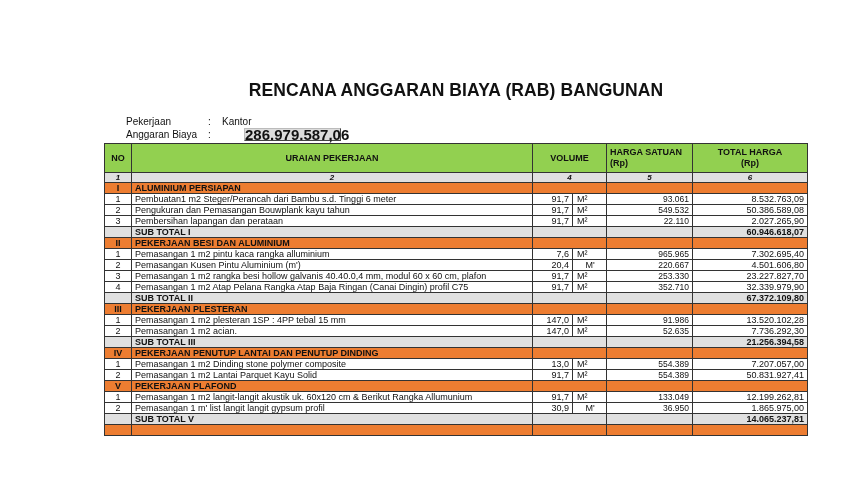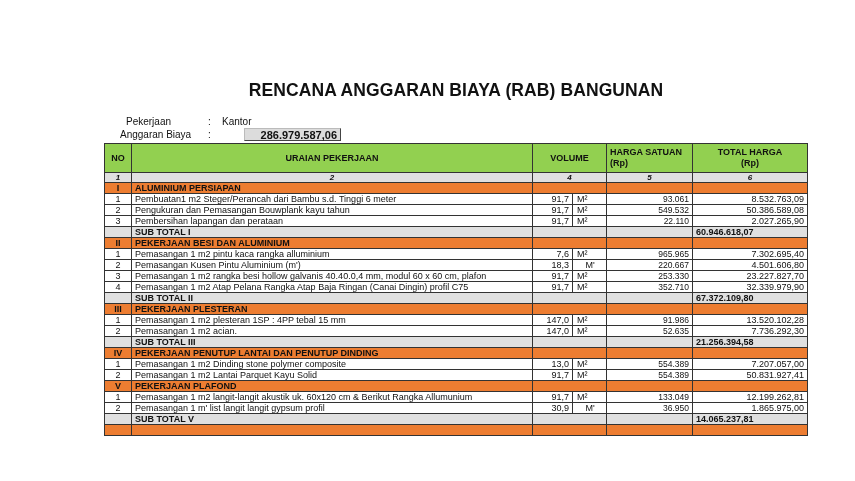--- a/index.html
+++ b/index.html
@@ -1,47 +1,47 @@
 <!DOCTYPE html>
 <html><head>
 <meta charset="utf-8">
 <style>
   html, body { margin:0; padding:0; background:#ffffff; }
   body { width:855px; height:481px; overflow:hidden; position:relative; font-family:"Liberation Sans", sans-serif; color:#111; }
   .title { position:absolute; left:0; width:912px; top:80px; text-align:center; font-size:17.5px; font-weight:bold; letter-spacing:0.1px; }
   .meta { position:absolute; font-size:10px; }
   .meta .lbl { position:absolute; white-space:nowrap; }
-  .budget-box { position:absolute; left:244px; top:128px; width:97px; height:13px; background:#dcdcdc; border:1px solid #444; border-top-color:#bbb; border-left-color:#bbb; font-weight:bold; font-size:11px; text-align:right; box-sizing:border-box; padding-right:3px; line-height:12px; }
+  .budget-box { position:absolute; left:244px; top:128px; width:97px; height:13px; background:#dcdcdc; border:1px solid #444; border-top-color:#bbb; border-left-color:#bbb; font-weight:bold; font-size:15px; text-align:right; box-sizing:border-box; padding-right:3px; line-height:12px; }
   table.rab { position:absolute; left:104px; top:143px; border-collapse:collapse; table-layout:fixed; font-size:9px; }
   table.rab td { border:1px solid #333; padding:0 3px; height:10px; line-height:10px; overflow:hidden; white-space:nowrap; }
   tr.hdr td { background:#92d050; font-weight:bold; height:28px; text-align:center; line-height:11px; }
   tr.hdr td.harga { text-align:left; }
   tr.idx td { background:#e0e0e0; font-style:italic; font-weight:bold; text-align:center; font-size:8px; height:9px; line-height:9px; }
   tr.sec td { background:#ed7d31; font-weight:bold; height:10px; }
   tr.sec td.no { text-align:center; }
   tr.item td { background:#fff; }
   tr.item td.no { text-align:center; }
   tr.item td.vol { text-align:right; border-right:1px solid #333; }
   tr.item td.unit { text-align:left; padding-left:4px; }
   tr.item td.unit.mp { text-align:center; }
   tr.item td.price { text-align:right; font-size:8.5px; }
   tr.item td.total { text-align:right; }
   tr.sub td { background:#e0e0e0; font-weight:bold; }
-  tr.sub td.total { text-align:left; }
+  tr.sub td.total { text-align:right; }
 </style>
 </head>
 <body>
 
 <div class="title">RENCANA ANGGARAN BIAYA  (RAB) BANGUNAN</div>
 
 <div class="meta">
   <span class="lbl" style="left:126px;top:116px;">Pekerjaan</span>
   <span class="lbl" style="left:208px;top:116px;">:</span>
   <span class="lbl" style="left:222px;top:116px;">Kantor</span>
-  <span class="lbl" style="left:120px;top:129px;text-align:right;">Anggaran Biaya</span>
+  <span class="lbl" style="left:126px;top:129px;text-align:right;">Anggaran Biaya</span>
   <span class="lbl" style="left:208px;top:129px;">:</span>
   <span class="lbl" style="left:222px;top:129px;font-weight:bold;margin-left:45px;">Rp.</span>
 </div>
 <div class="budget-box">286.979.587,06</div>
 
 <table class="rab">
   <colgroup>
     <col style="width:27px">
     <col style="width:401px">
     <col style="width:40px">
@@ -113,21 +113,21 @@
         <td class="no">1</td>
         <td>Pemasangan 1 m2 pintu kaca rangka alluminium</td>
         <td class="vol">7,6</td>
         <td class="unit">M²</td>
         <td class="price">965.965</td>
         <td class="total">7.302.695,40</td>
       </tr>
       <tr class="item">
         <td class="no">2</td>
         <td>Pemasangan Kusen Pintu Aluminium (m')</td>
-        <td class="vol">18,3</td>
+        <td class="vol">20,4</td>
         <td class="unit mp">M'</td>
         <td class="price">220.667</td>
         <td class="total">4.501.606,80</td>
       </tr>
       <tr class="item">
         <td class="no">3</td>
         <td>Pemasangan 1 m2 rangka besi hollow galvanis 40.40.0,4 mm, modul 60 x 60 cm, plafon</td>
         <td class="vol">91,7</td>
         <td class="unit">M²</td>
         <td class="price">253.330</td>

